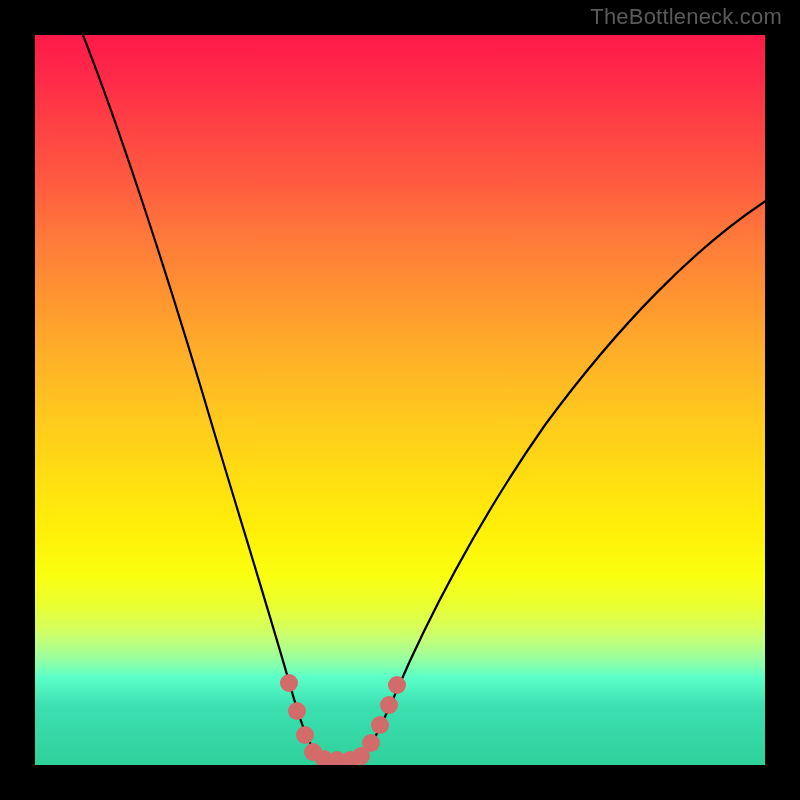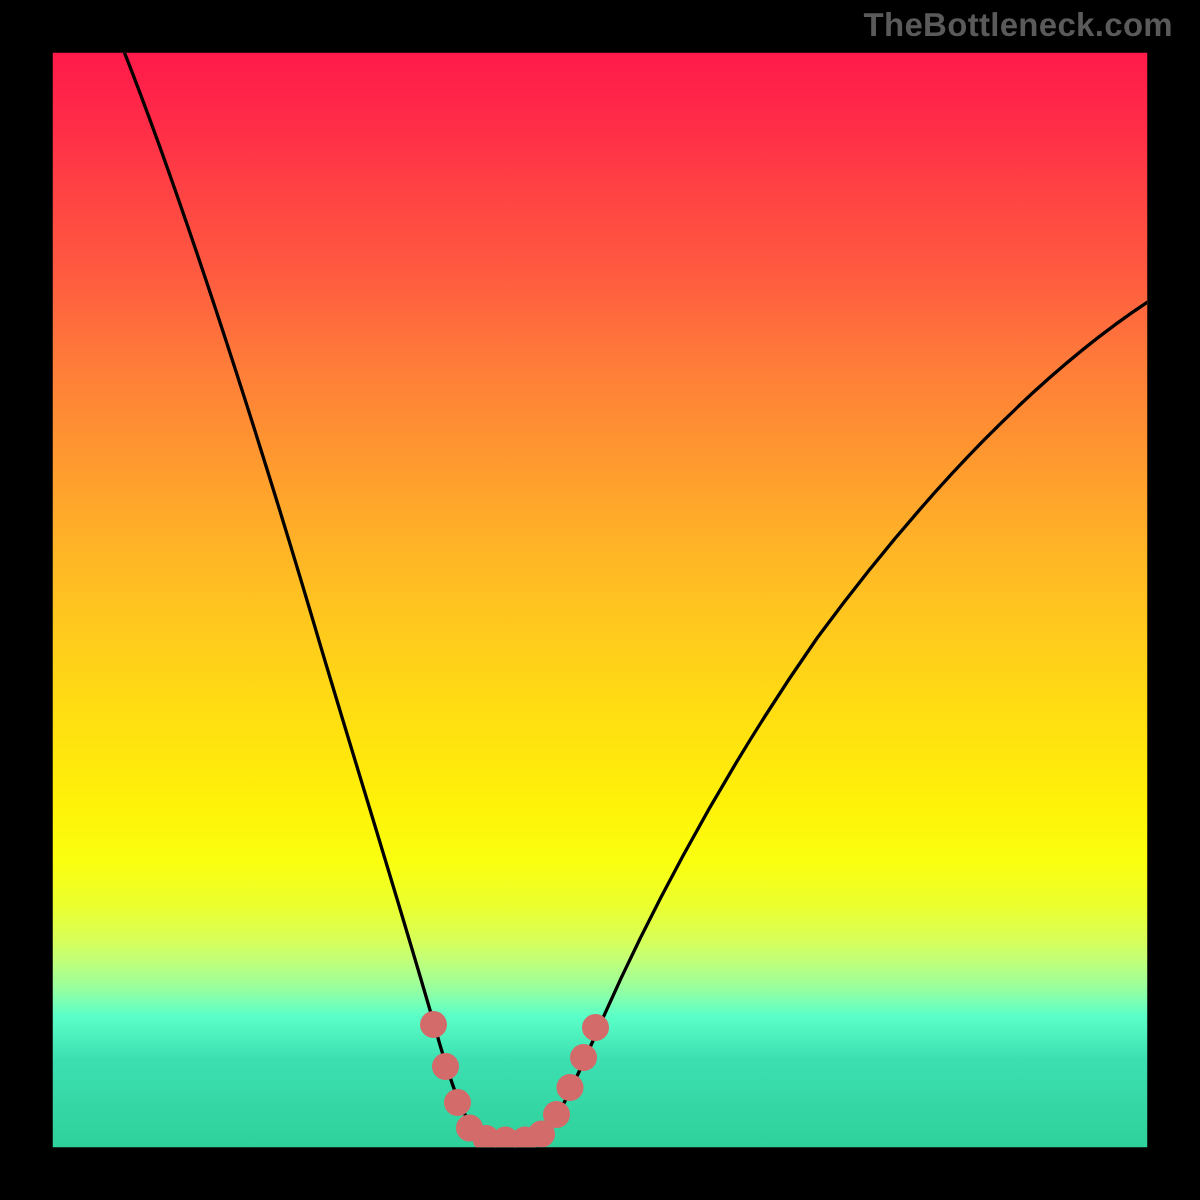--- a/index.html
+++ b/index.html
@@ -9,21 +9,21 @@
     background: #000;
     position: relative;
     font-family: Arial, sans-serif;
   }
   .watermark {
     position: absolute;
     top: 4px;
     right: 18px;
     color: #5a5a5a;
     font-size: 22px;
-    font-weight: 700;
+    font-weight: 400;
     z-index: 10;
     letter-spacing: 0.2px;
   }
   .plot-area {
     position: absolute;
     left: 35px;
     top: 35px;
     width: 730px;
     height: 730px;
     overflow: hidden;

